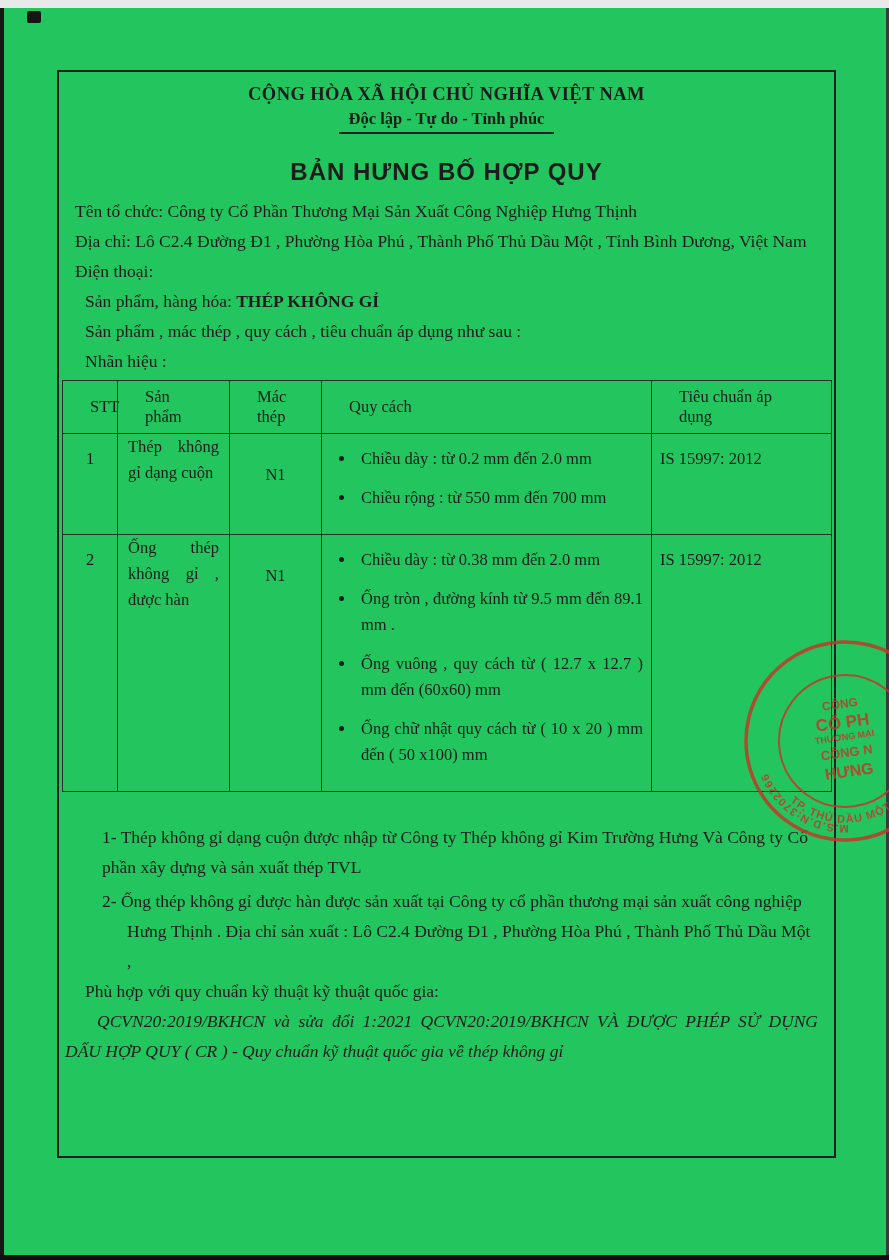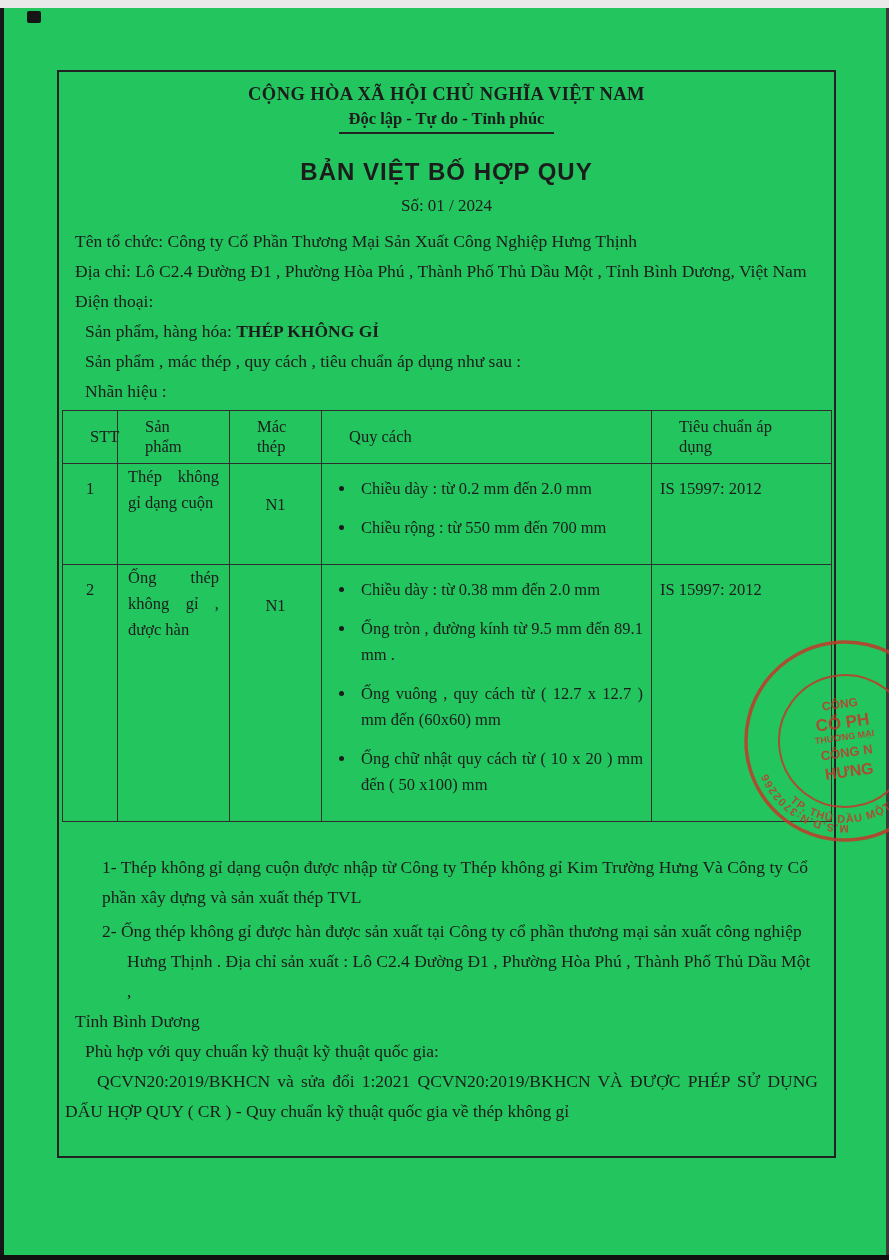--- a/index.html
+++ b/index.html
@@ -62,21 +62,21 @@
   ul.specs { margin: 2px 0 0; padding-left: 26px; list-style: disc; }
   ul.specs li { padding-left: 5px; margin-bottom: 13px; text-align: justify; }
 
   .notes { margin-top: 30px; font-size: 17.5px; line-height: 30px; }
   .note-1 { margin: 0 18px 0 43px; }
   .note-2 { margin: 4px 18px 0 43px; padding-left: 25px; text-indent: -25px; }
   .province { margin: 0 18px 0 16px; font-size: 17.5px; line-height: 30px; }
   .conform-intro { margin: 0 18px 0 26px; font-size: 17.5px; line-height: 30px; }
   .conform-text {
     margin: 0 16px 0 6px; font-size: 17.5px; line-height: 30px;
-    text-align: justify; text-indent: 32px;
+    text-align: justify; text-indent: 32px; font-style: italic;
   }
 
   .stamp {
     position: absolute; left: 740px; top: 628px;
     width: 210px; height: 210px;
     opacity: .85; pointer-events: none;
   }
   .stamp circle { fill: none; stroke: var(--stamp-color); }
   .stamp text { fill: var(--stamp-color); font-family: "Liberation Sans", sans-serif; font-weight: bold; }
 </style>
@@ -90,22 +90,21 @@
   <div class="edge-bottom"></div>
   <div class="corner-mark"></div>
 
   <div class="frame">
 
     <div class="nat-country">CỘNG HÒA XÃ HỘI CHỦ NGHĨA VIỆT NAM</div>
     <div class="nat-motto">
       <span>Độc lập - Tự do - Tỉnh phúc</span>
     </div>
 
-    <h1 class="doc-title">BẢN VIỆT BỐ HỢP QUY</h1>
-    <div class="doc-number">Số: 01 / 2024</div>
+    <h1 class="doc-title">BẢN HƯNG BỐ HỢP QUY</h1>
 
     <div class="info">
       <p>Tên tổ chức: Công ty Cổ Phần Thương Mại Sản Xuất Công Nghiệp Hưng Thịnh</p>
       <p>Địa chỉ: Lô C2.4 Đường Đ1 , Phường Hòa Phú , Thành Phố Thủ Dầu Một , Tỉnh Bình Dương, Việt Nam</p>
       <p>Điện thoại:</p>
       <p class="indent"><span>Sản phẩm, hàng hóa:</span> <strong>THÉP KHÔNG GỈ</strong></p>
       <p class="indent">Sản phẩm , mác thép , quy cách , tiêu chuẩn áp dụng như sau :</p>
       <p class="indent">Nhãn hiệu :</p>
     </div>
 
@@ -152,21 +151,20 @@
             </ul>
           </td>
           <td class="c-standard">IS 15997: 2012</td>
         </tr>
       </tbody>
     </table>
 
     <div class="notes">
       <p class="note-1">1- Thép không gỉ dạng cuộn được nhập từ Công ty Thép không gỉ Kim Trường Hưng Và Công ty Cổ phần xây dựng và sản xuất thép TVL</p>
       <p class="note-2">2- Ống thép không gỉ được hàn được sản xuất tại Công ty cổ phần thương mại sản xuất công nghiệp Hưng Thịnh . Địa chỉ sản xuất : Lô C2.4 Đường Đ1 , Phường Hòa Phú , Thành Phố Thủ Dầu Một ,</p>
-      <p class="province">Tỉnh Bình Dương</p>
       <p class="conform-intro">Phù hợp với quy chuẩn kỹ thuật kỹ thuật quốc gia:</p>
       <p class="conform-text">QCVN20:2019/BKHCN và sửa đổi 1:2021 QCVN20:2019/BKHCN VÀ ĐƯỢC PHÉP SỬ DỤNG DẤU HỢP QUY ( CR ) - Quy chuẩn kỹ thuật quốc gia về thép không gỉ</p>
     </div>
 
   </div>
 
   <svg class="stamp" viewBox="0 0 210 210">
     <g transform="rotate(-8 105 105)">
       <circle cx="105" cy="105" r="99" stroke-width="3.5"></circle>
       <circle cx="105" cy="105" r="66" stroke-width="2"></circle>

